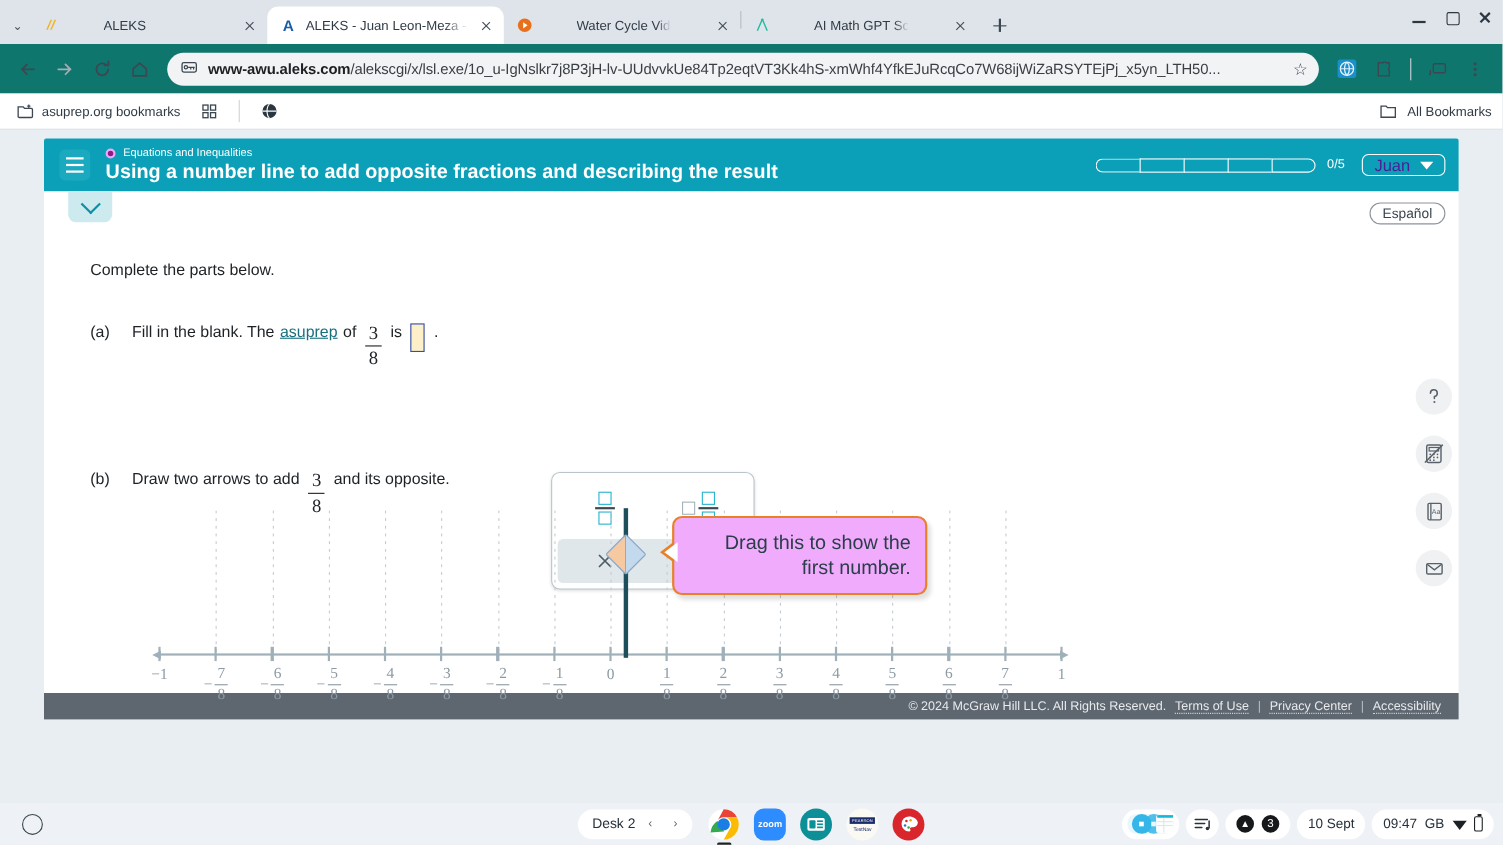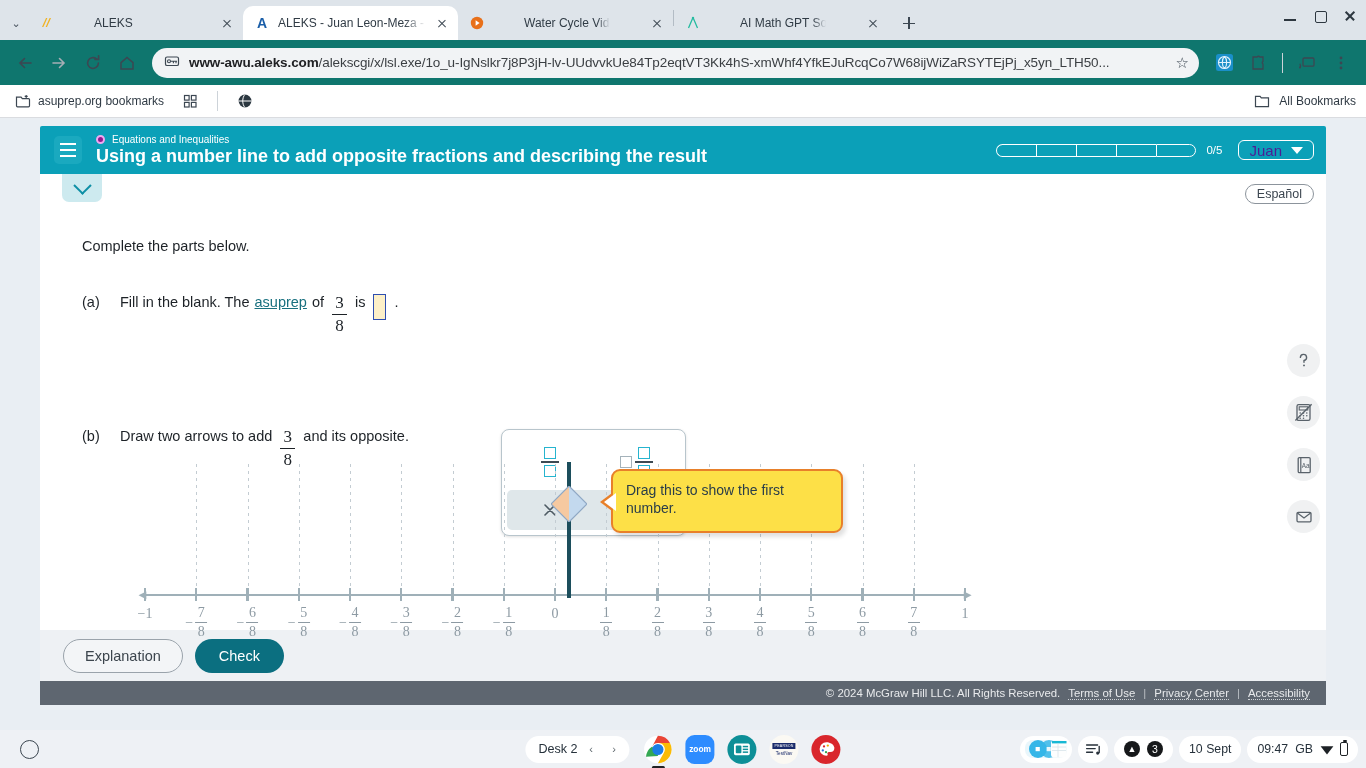--- a/index.html
+++ b/index.html
@@ -170,23 +170,24 @@
 
   .origin-bar { position: absolute; left: 422px; top: -2px; width: 3.6px; height: 136px; background: #1c4e5c; }
   .handle { position: absolute; left: 406px; top: 22px; width: 36px; height: 36px; }
   .handle .dl, .handle .dr { position: absolute; top: 0; width: 18px; height: 36px; }
   .handle .dl { left: 0; background: #f6c9a0; clip-path: polygon(100% 0, 100% 100%, 0 50%); border-left: 0; }
   .handle .dr { left: 18px; background: #c3d9ee; clip-path: polygon(0 0, 100% 50%, 0 100%); }
   .handle .outline { position: absolute; inset: 0; }
 
   .callout {
     position: absolute; left: 466px; top: 5px; width: 232px; min-height: 64px;
-    border: 2.4px solid #e8802a; border-radius: 9px; background: #fde047;
-    padding: 11px 13px; font-size: 14px; color: #2a3d49; line-height: 1.28;
+    border: 2.4px solid #e8802a; border-radius: 9px; background: #f0abfc;
+    padding: 11px 13px; font-size: 18px; color: #2a3d49; line-height: 1.28;
     box-shadow: 3px 4px 4px rgba(0,0,0,0.12);
+    text-align: right;
   }
   .callout::before {
     content: ""; position: absolute; left: -13px; top: 22px; width: 0; height: 0;
     border-top: 9px solid transparent; border-bottom: 9px solid transparent; border-right: 12px solid #e8802a;
   }
   .callout::after {
     content: ""; position: absolute; left: -9px; top: 22px; width: 0; height: 0;
     border-top: 9px solid transparent; border-bottom: 9px solid transparent; border-right: 12px solid #ffffff;
   }
 
@@ -692,24 +693,20 @@
         </div>
         <div class="rail-btn">
           <svg width="20" height="20" viewBox="0 0 20 20">
               <rect x="3" y="5.4" width="14" height="9.4" rx="1.2" stroke="#59626a" stroke-width="1.3" fill="none"></rect>
               <path d="M3.4 6 L10 11 L16.6 6" stroke="#59626a" stroke-width="1.3" fill="none"></path>
             </svg>
         </div>
       </div>
     </div>
 
-    <div class="footer-bar">
-      <button class="btn-exp">Explanation</button>
-      <button class="btn-check">Check</button>
-    </div>
 
     <div class="legal">
       <span>© 2024 McGraw Hill LLC. All Rights Reserved.</span>
       <a>Terms of Use</a>
       <span class="pipe">|</span>
       <a>Privacy Center</a>
       <span class="pipe">|</span>
       <a>Accessibility</a>
     </div>
 

